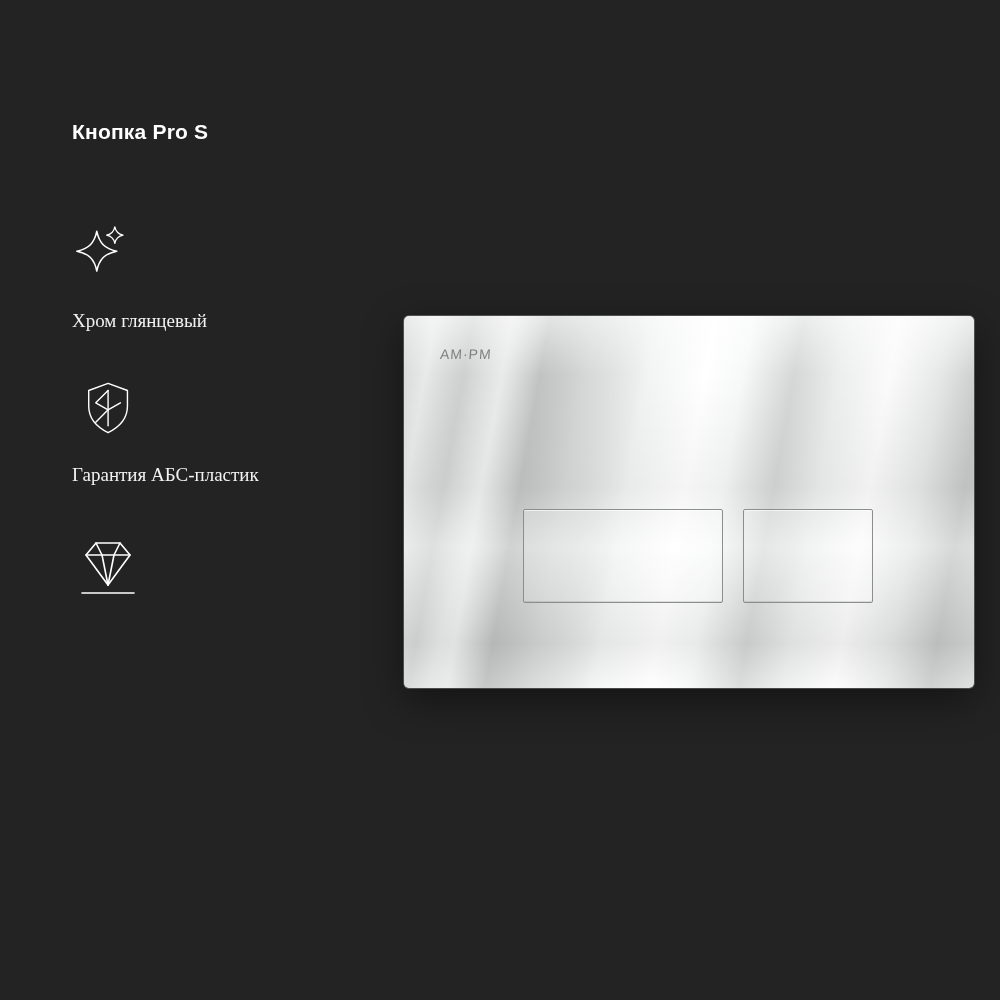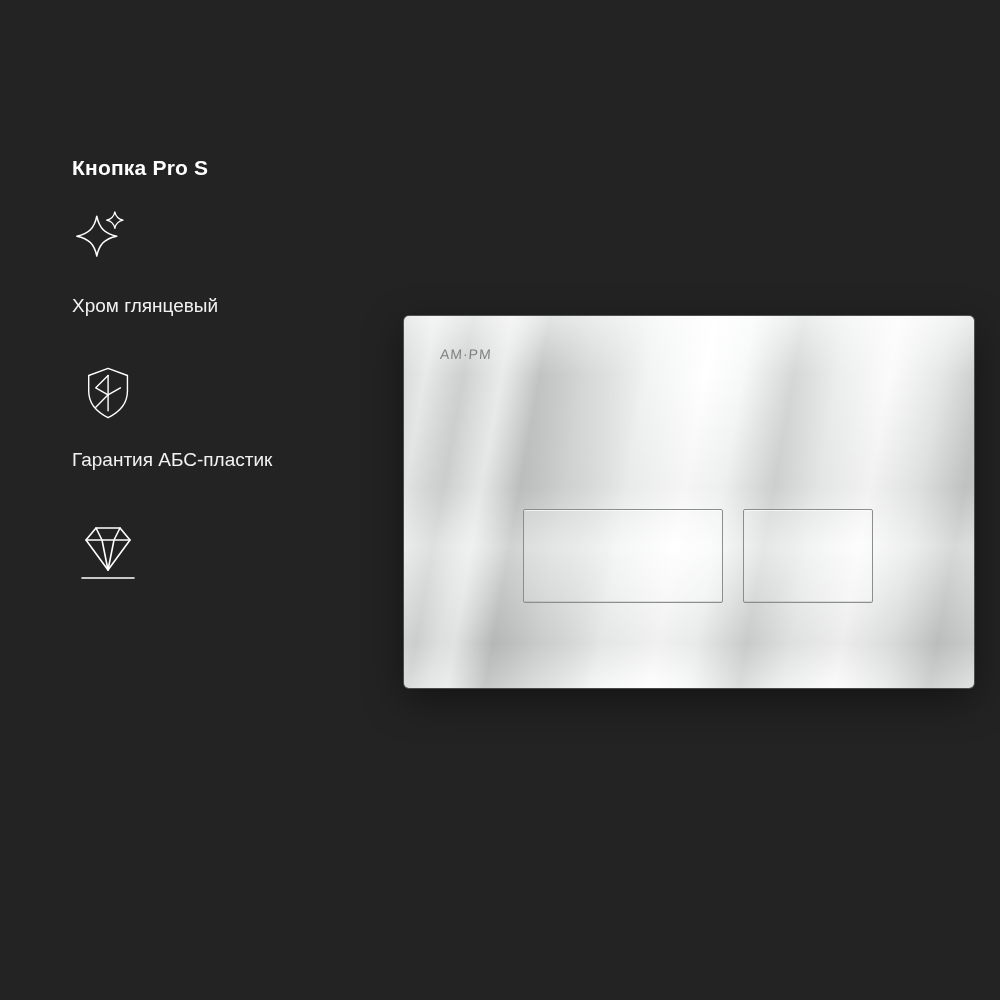--- a/index.html
+++ b/index.html
@@ -23,29 +23,29 @@
 
   
   .product-title {
     position: absolute;
     left: 72px;
     top: 120px;
     font-size: 21px;
     font-weight: bold;
     letter-spacing: 0.2px;
     color: #ffffff;
-    margin-top: 36px;
   }
 
   
   .features {
     position: absolute;
     left: 72px;
-    top: 205px;
+    top: 220px;
     width: 320px;
+    font-family: Liberation Serif, serif;
   }
   .feature {
     margin-bottom: 38px;
   }
   .feature-icon {
     width: 72px;
     height: 72px;
     display: block;
   }
   .feature-icon svg {

